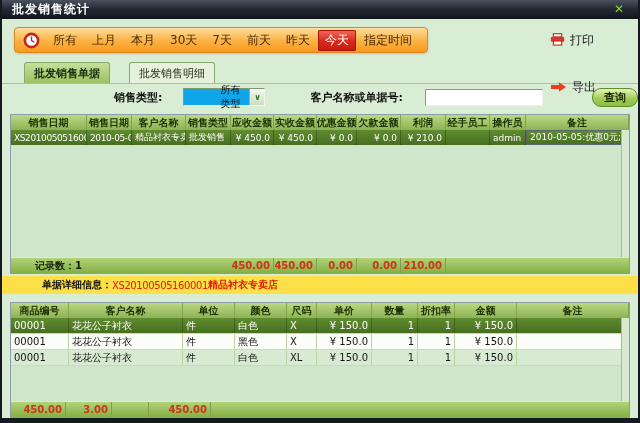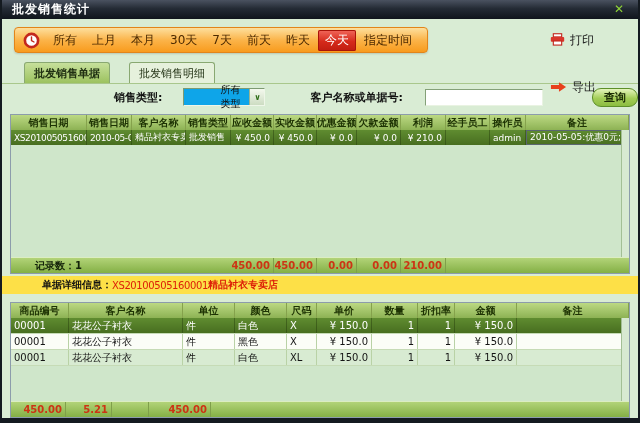--- a/index.html
+++ b/index.html
@@ -264,20 +264,20 @@
       <span class="cell d4">XL</span>
       <span class="cell d5 num">¥ 150.0</span>
       <span class="cell d6 num">1</span>
       <span class="cell d7 num">1</span>
       <span class="cell d8 num">¥ 150.0</span>
       <span class="cell d9"></span>
     </div>
     <div class="gfill"></div>
     <div class="gfoot">
       <span class="cell d5 num tot">450.00</span>
-      <span class="cell d6 num tot">5.21</span>
+      <span class="cell d6 num tot">3.00</span>
       <span class="cell d7 num"></span>
       <span class="cell d8 num tot">450.00</span>
     </div>
     <div class="scrolltrack"></div>
   </div>
 
 </div>
 
 </body></html>

